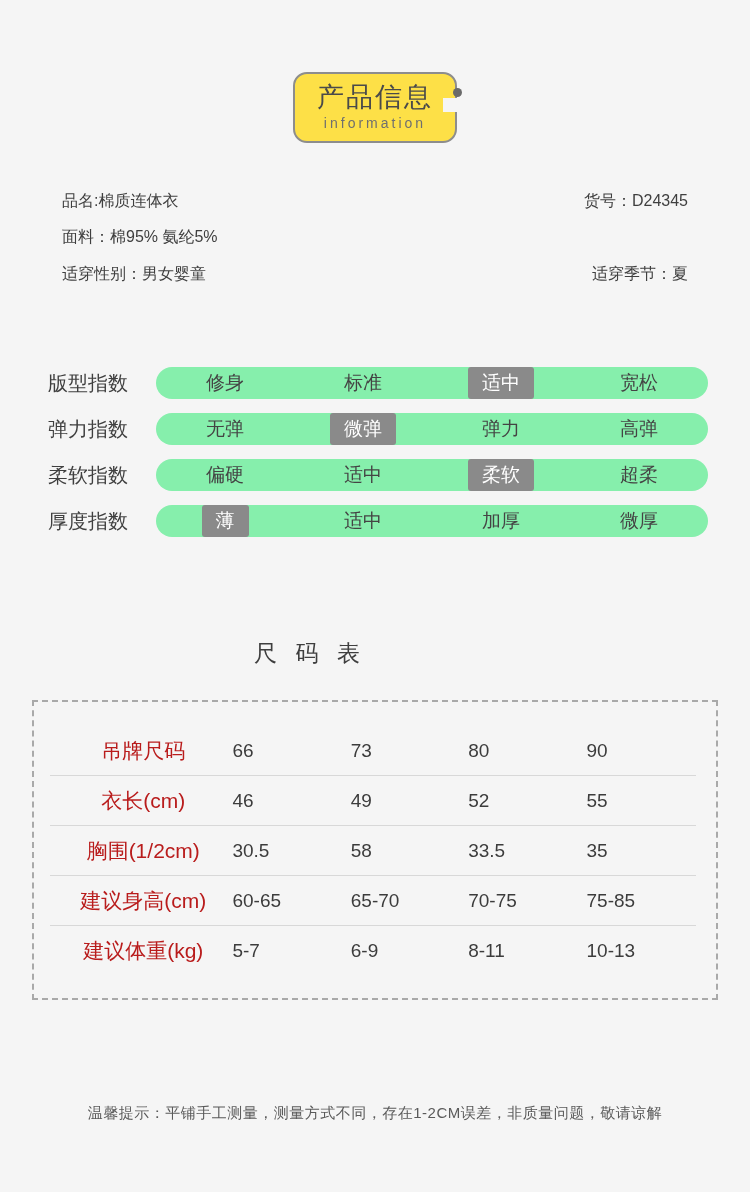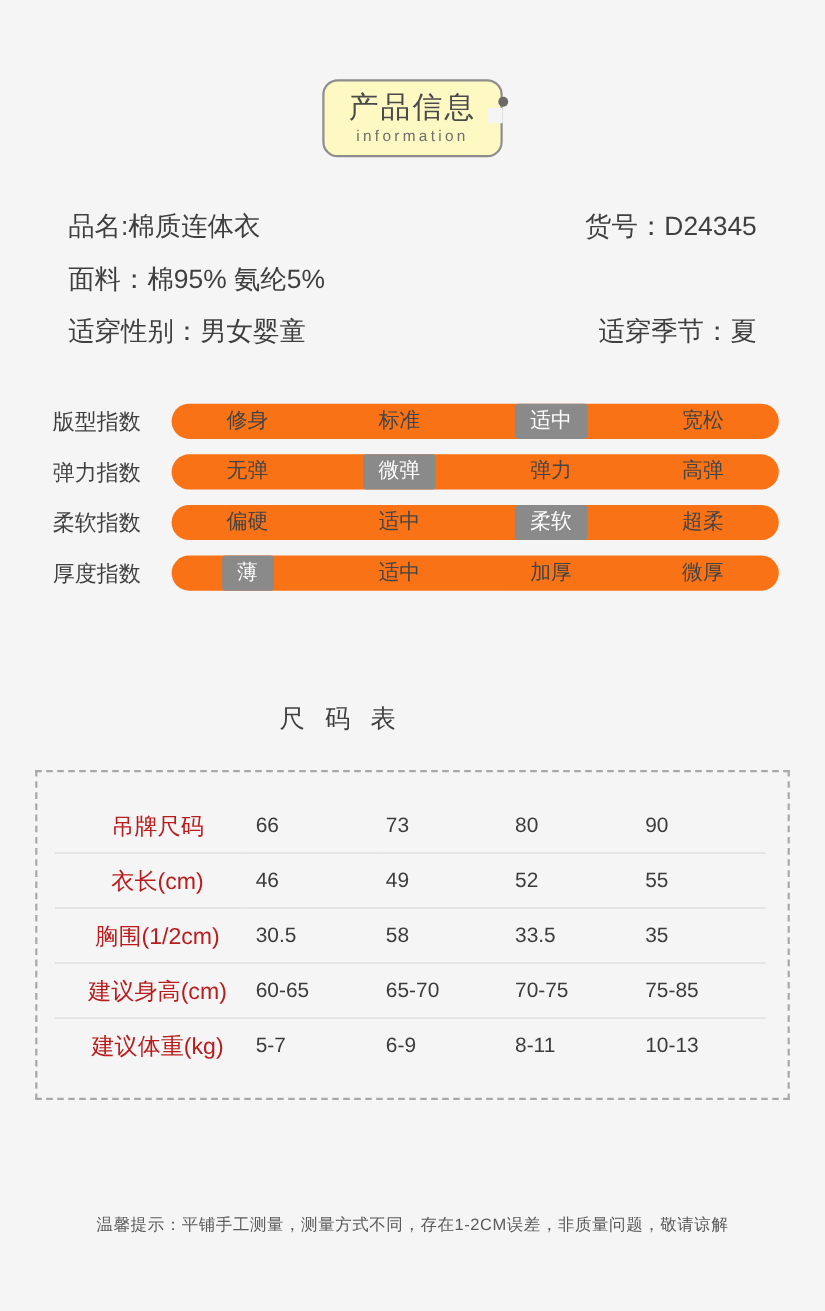--- a/index.html
+++ b/index.html
@@ -24,21 +24,21 @@
     width: 750px;
     display: flex;
     justify-content: center;
   }
   .title-badge {
     position: relative;
     border: 2px solid #8d8d8d;
     border-radius: 14px;
     padding: 8px 22px 10px 22px;
     text-align: center;
-    background: #fef9c3;
+    background: #fde047;
   }
   .title-cn {
     font-size: 27px;
     letter-spacing: 2px;
     color: #4a4a4a;
     line-height: 1.15;
     font-weight: 400;
   }
   .title-en {
     font-size: 14px;
@@ -64,21 +64,21 @@
     height: 14px;
     background: #f5f5f5;
   }
 
   
   .info {
     position: absolute;
     top: 190px;
     left: 62px;
     width: 626px;
-    font-size: 24px;
+    font-size: 16px;
     color: #3f3f3f;
   }
   .info-row {
     display: flex;
     justify-content: space-between;
     align-items: baseline;
     margin-bottom: 14px;
     line-height: 1.4;
   }
   .info-row .left { white-space: nowrap; }
@@ -98,21 +98,21 @@
   }
   .idx-label {
     width: 108px;
     font-size: 20px;
     color: #3f3f3f;
     flex: none;
   }
   .idx-track {
     flex: 1;
     height: 32px;
-    background: #f97316;
+    background: #86efac;
     border-radius: 16px;
     display: flex;
     align-items: center;
   }
   .idx-cell {
     flex: 1;
     text-align: center;
     font-size: 19px;
     color: #444;
     line-height: 32px;

